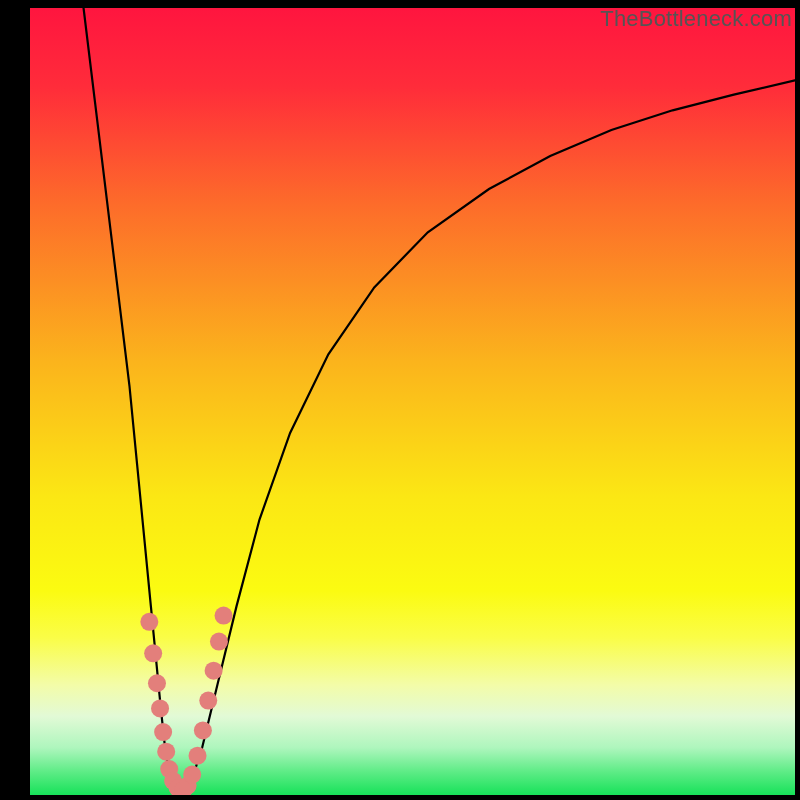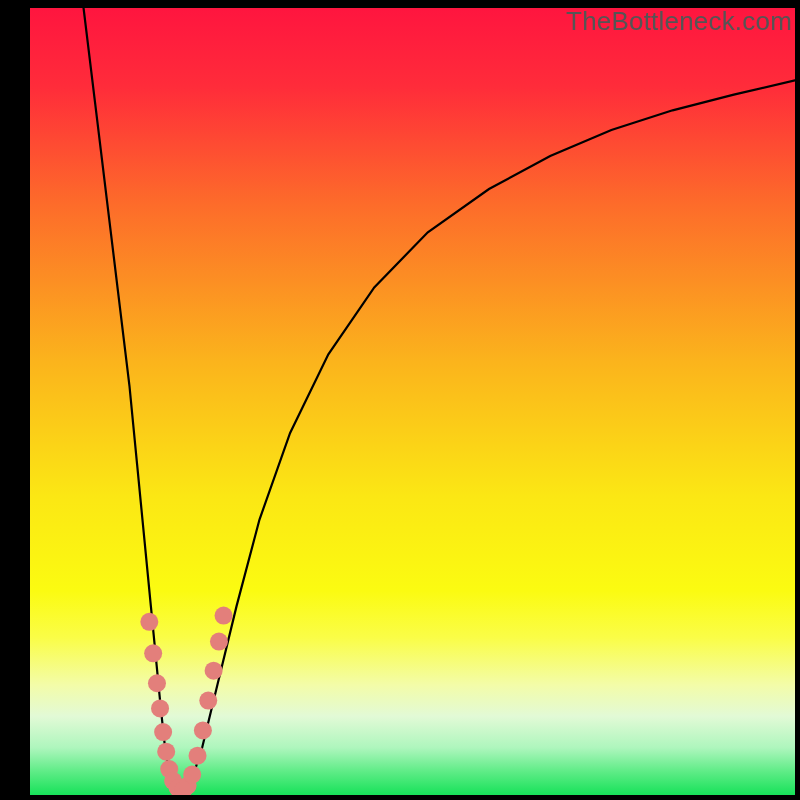--- a/index.html
+++ b/index.html
@@ -21,21 +21,21 @@
     left: 30px;
     top: 8px;
     width: 765px;
     height: 787px;
   }
   .watermark {
     position: absolute;
     top: 6px;
     right: 8px;
     color: #555;
-    font-size: 26px;
+    font-size: 22px;
     font-weight: 500;
     letter-spacing: 0.2px;
     z-index: 50;
   }
 </style>
 </head>
 <body>
 
 <div class="frame">
   <div class="watermark">TheBottleneck.com</div>

